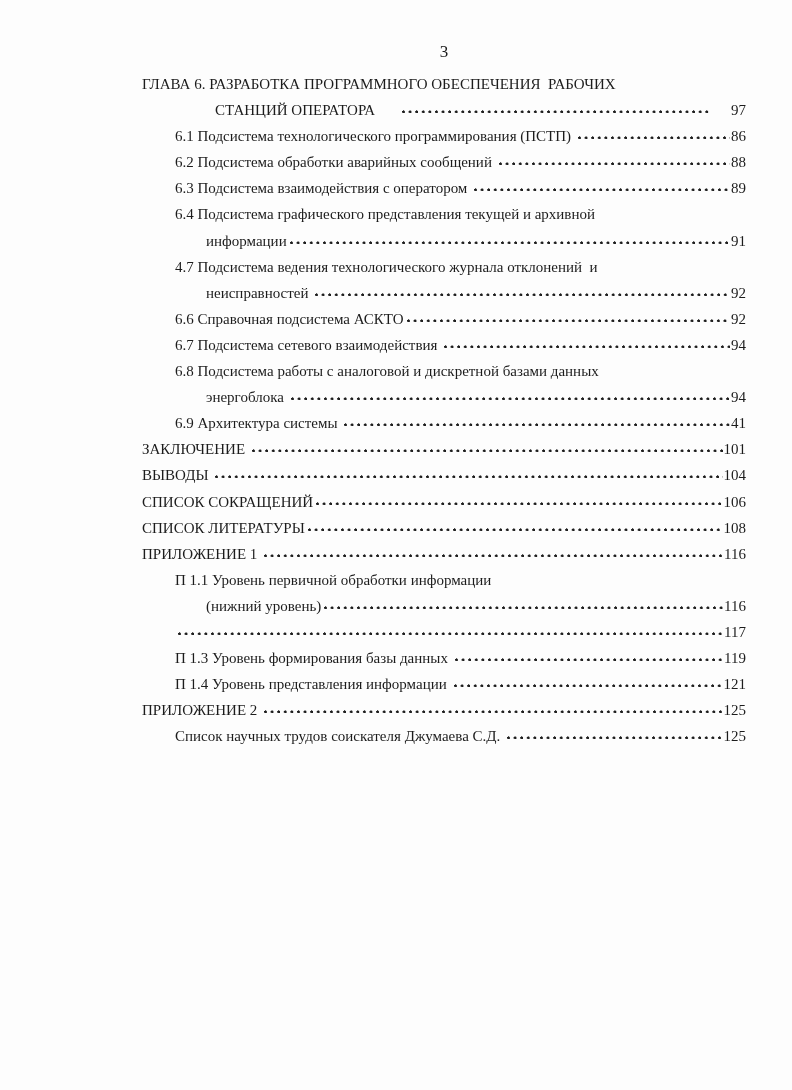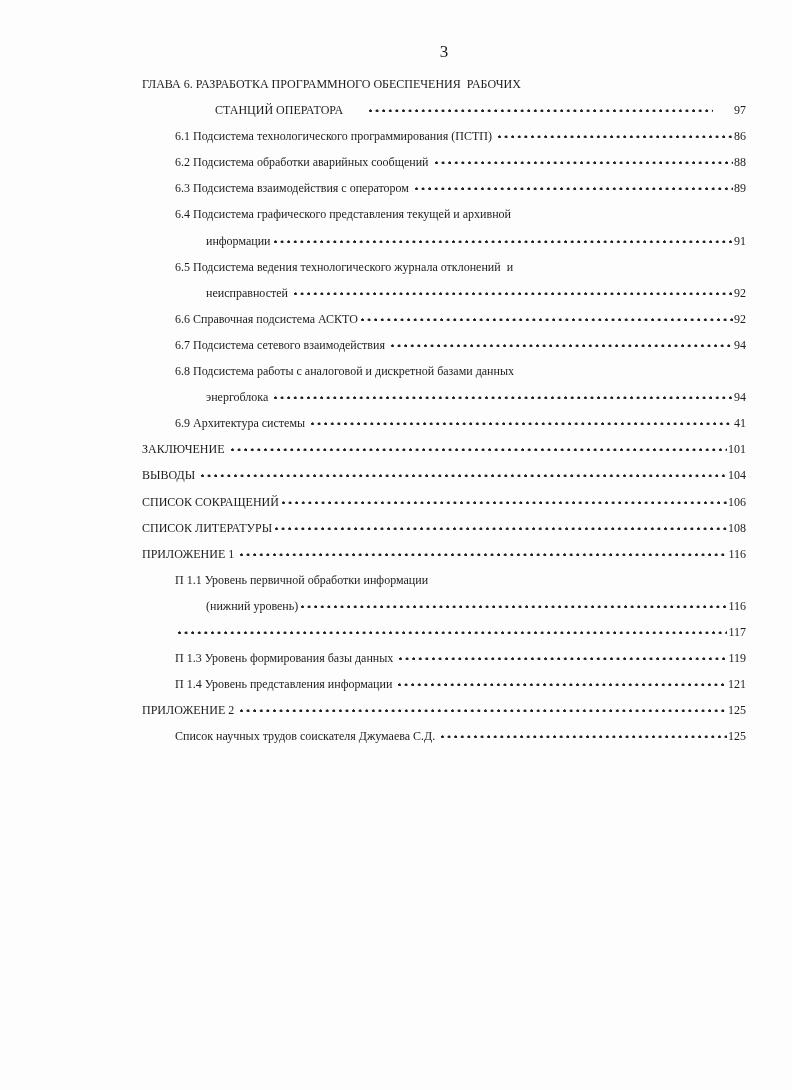--- a/index.html
+++ b/index.html
@@ -20,21 +20,21 @@
     font-size: 17px;
     line-height: 20px;
   }
   .toc {
     margin: 9px 0 0 142px;
     width: 604px;
   }
   .row {
     display: flex;
     align-items: baseline;
-    font-size: 12px;
+    font-size: 15px;
     line-height: 26.1px;
     white-space: pre-wrap;
   }
   .row.l1 { padding-left: 33px; }
   .row.l2 { padding-left: 64px; justify-content: space-between; }
   .row.l3 { padding-left: 73px; gap: 20px; }
   .text { flex: 0 0 auto; }
   .dots {
     flex: 1 1 auto;
     height: 1px;
@@ -90,21 +90,21 @@
     <span class="text">6.4 Подсистема графического представления текущей и архивной</span>
     
     
   </div>
       <div class="row l2">
     <span class="text">информации</span>
     <span class="dots"></span>
     <span class="pg">91</span>
   </div>
       <div class="row l1">
-    <span class="text">6.5 Подсистема ведения технологического журнала отклонений  и</span>
+    <span class="text">4.7 Подсистема ведения технологического журнала отклонений  и</span>
     
     
   </div>
       <div class="row l2">
     <span class="text">неисправностей </span>
     <span class="dots"></span>
     <span class="pg">92</span>
   </div>
       <div class="row l1">
     <span class="text">6.6 Справочная подсистема АСКТО</span>

